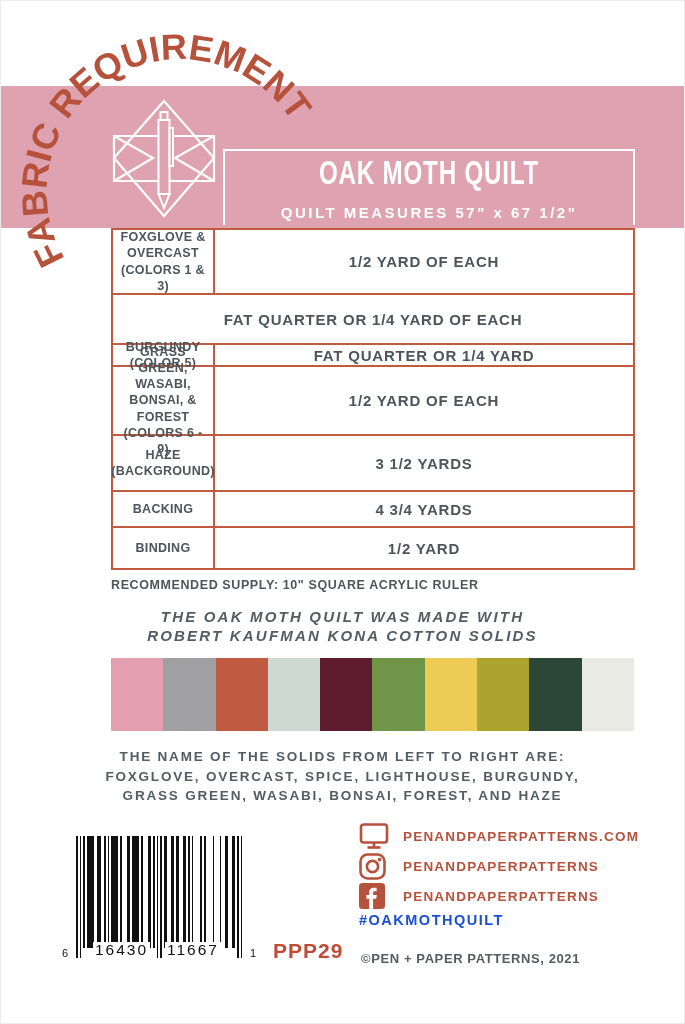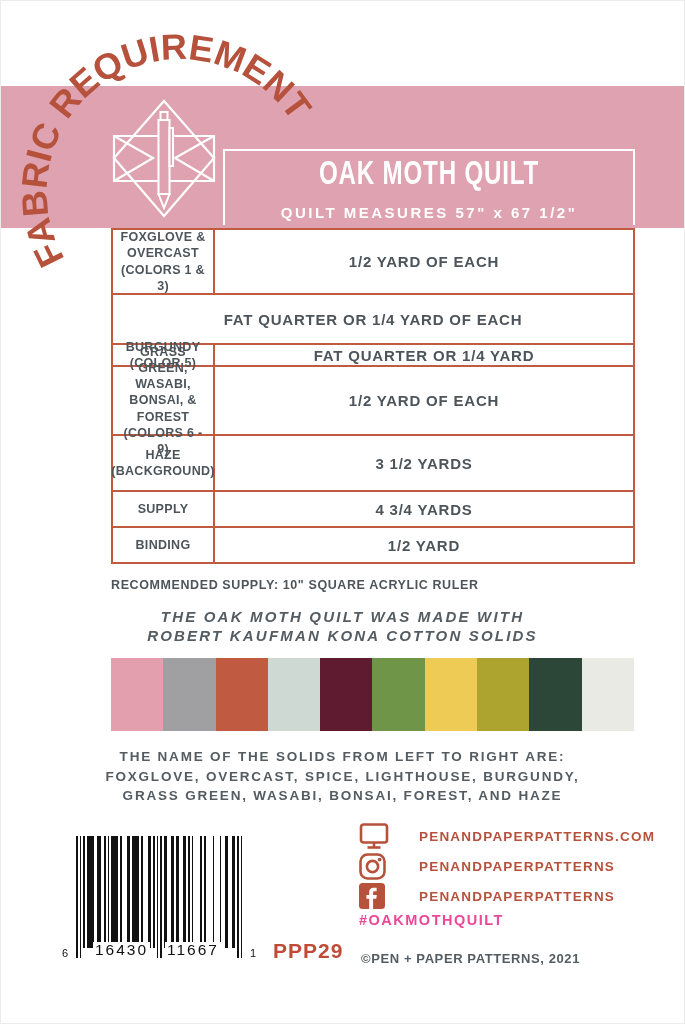--- a/index.html
+++ b/index.html
@@ -57,23 +57,23 @@
   .bc-g2{left:89px;}
   .bc-right{right:-14px;}
 
   .product-code{position:absolute;left:272px;top:938px;font-size:21px;font-weight:bold;
     color:#bf4b37;letter-spacing:1px;}
 
   
   .social{position:absolute;left:358px;top:820px;display:flex;flex-direction:column;}
   .social-row{display:flex;align-items:center;height:30px;}
   .social-icon{width:32px;display:flex;align-items:center;justify-content:flex-start;}
-  .social-text{margin-left:28px;font-size:13.5px;font-weight:bold;color:#b6523c;letter-spacing:1.2px;}
+  .social-text{margin-left:12px;font-size:13.5px;font-weight:bold;color:#b6523c;letter-spacing:1.2px;}
   .hashtag{position:absolute;left:358px;top:911px;font-size:14.5px;font-weight:bold;
-    color:#ec4899;letter-spacing:1.5px;text-align:right;}
+    color:#1d4ed8;letter-spacing:1.5px;text-align:right;}
   .copyright{position:absolute;left:360px;top:950px;font-size:13px;letter-spacing:0.6px;color:#545c62;font-weight:bold;}
 </style>
 </head>
 <body>
 
 <div class="page">
 
   <div class="band"></div>
 
   <svg class="hero-svg" viewBox="0 0 430 340">
@@ -118,24 +118,24 @@
     </div>
     <div class="trow" style="height:69px">
       <div class="tlabel">GRASS GREEN, WASABI, BONSAI, &amp; FOREST (COLORS 6 - 9)</div>
       <div class="tvalue">1/2 YARD OF EACH</div>
     </div>
     <div class="trow" style="height:56px">
       <div class="tlabel">HAZE (BACKGROUND)</div>
       <div class="tvalue">3 1/2 YARDS</div>
     </div>
     <div class="trow" style="height:36px">
-      <div class="tlabel">SUPPLY</div>
+      <div class="tlabel">BACKING</div>
       <div class="tvalue">4 3/4 YARDS</div>
     </div>
-    <div class="trow" style="height:36px">
+    <div class="trow" style="height:42px">
       <div class="tlabel">BINDING</div>
       <div class="tvalue">1/2 YARD</div>
     </div>
   </div>
 
   <div class="supply-note">RECOMMENDED SUPPLY: 10" SQUARE ACRYLIC RULER</div>
 
   <div class="made-with">
     <div>THE OAK MOTH QUILT WAS MADE WITH</div>
     <div>ROBERT KAUFMAN KONA COTTON SOLIDS</div>

